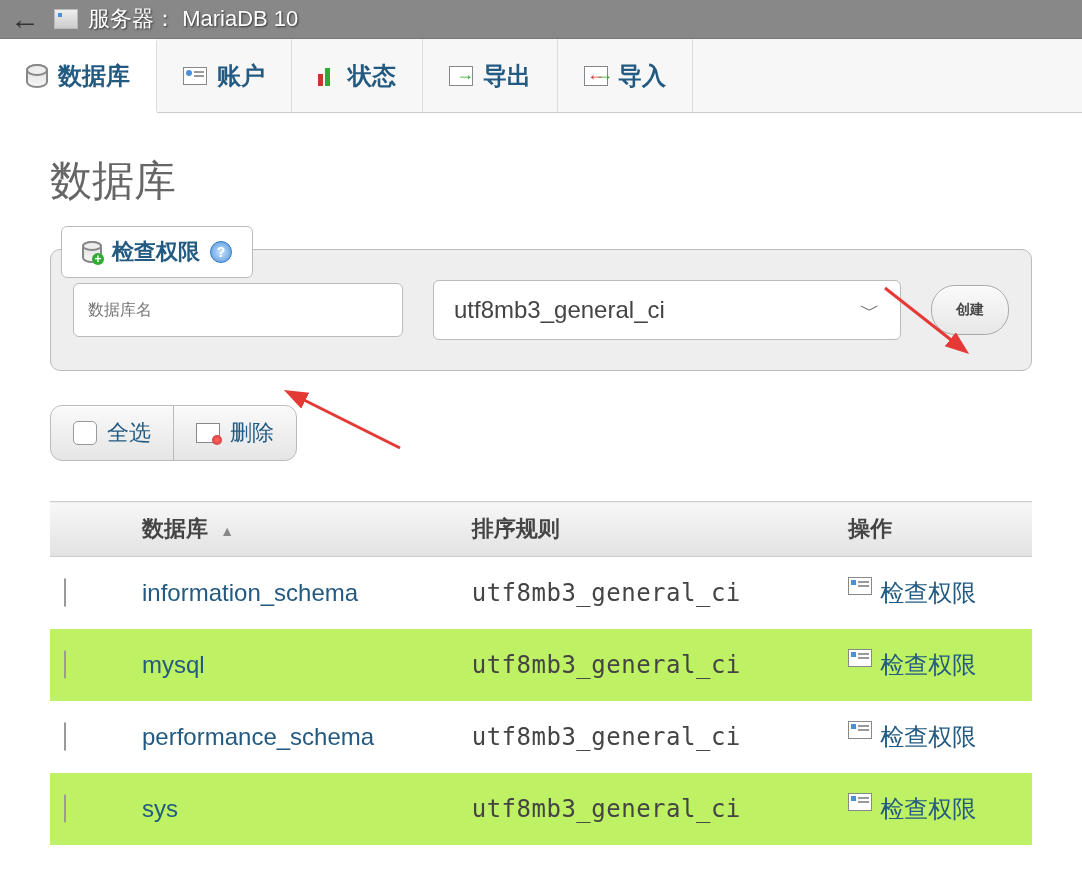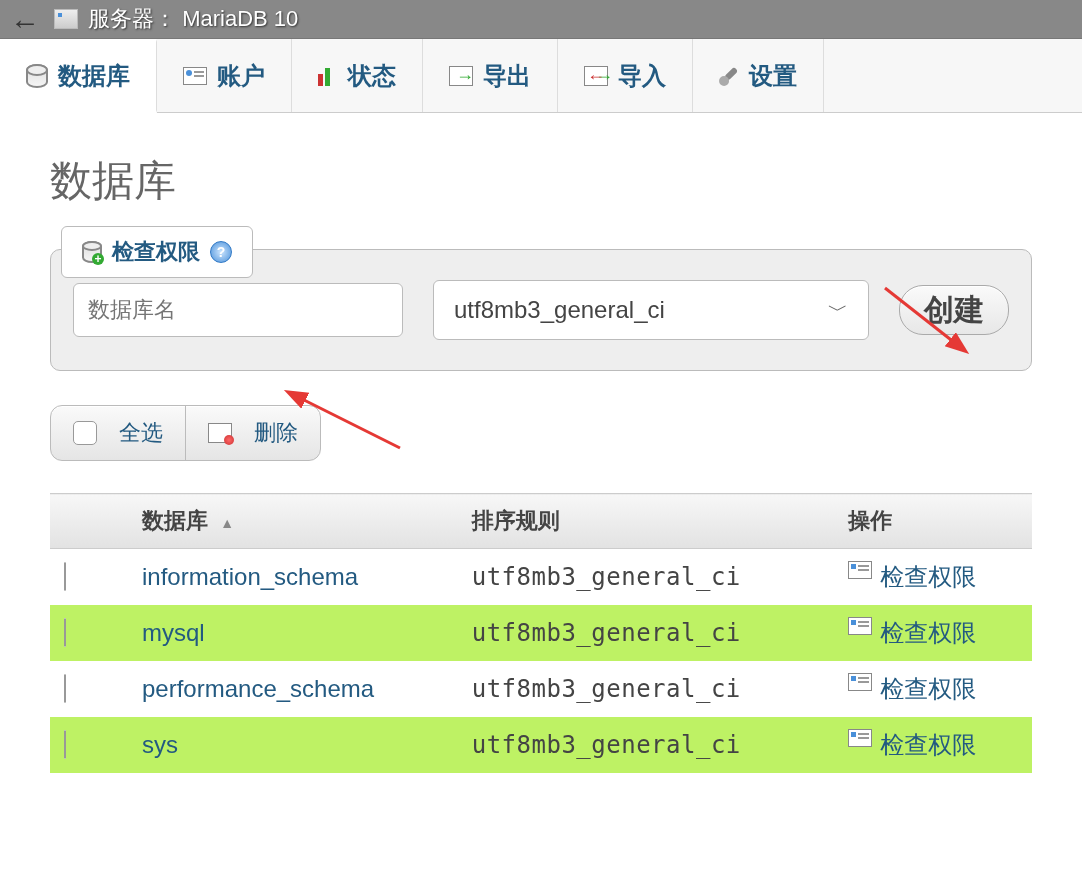--- a/index.html
+++ b/index.html
@@ -48,33 +48,33 @@
 .i-trash:after{content:"";position:absolute;right:-3px;bottom:-3px;width:10px;height:10px;background:radial-gradient(#f66,#c33);border-radius:50%}
 .i-server{width:22px;height:18px;border:1px solid #bbb;background:linear-gradient(#eee,#ccc);position:relative;display:inline-block}
 .i-server:after{content:"";position:absolute;left:3px;top:3px;width:4px;height:4px;background:#4a90d9}
 
 .content{padding:30px 50px}
 h1{font-size:42px;color:#666;font-weight:normal;margin:10px 0 40px}
 
 .fs{border:1px solid #bbb;border-radius:10px;background:#eee;padding:30px 22px 30px 22px;position:relative;margin-bottom:34px}
 .fs-legend{position:absolute;top:-24px;left:10px;background:#fff;border:1px solid #bbb;border-radius:6px;padding:10px 20px;display:flex;align-items:center;gap:10px;font-size:22px;color:#235a81;font-weight:bold}
 .fs-row{display:flex;gap:30px;align-items:center}
-.txt-input{flex:0 0 300px;height:52px;border:1px solid #bbb;border-radius:6px;padding:0 14px;font-size:22px;color:#999;background:#fff}
+.txt-input{flex:0 0 300px;height:52px;border:1px solid #bbb;border-radius:6px;padding:0 14px;font-size:16px;color:#999;background:#fff}
 .sel{flex:1;height:58px;border:1px solid #bbb;border-radius:6px;background:#fff;display:flex;align-items:center;justify-content:space-between;padding:0 20px;font-size:24px;color:#444;cursor:pointer}
 .sel-chev{font-size:20px;color:#666}
-.btn{height:50px;padding:0 24px;border-radius:24px;border:1px solid #aaa;background:linear-gradient(#fafafa,#e7e7e7);font-size:30px;font-weight:bold;color:#444;cursor:pointer;box-shadow:inset 0 1px #fff}
+.btn{height:50px;padding:0 24px;border-radius:24px;border:1px solid #aaa;background:linear-gradient(#fafafa,#e7e7e7);font-size:14px;font-weight:bold;color:#444;cursor:pointer;box-shadow:inset 0 1px #fff}
 
 .actions{display:inline-flex;border:1px solid #bbb;border-radius:12px;overflow:hidden;background:linear-gradient(#fafafa,#e5e5e5);box-shadow:inset 0 1px #fff}
-.act{display:flex;align-items:center;gap:22px;padding:12px 22px;font-size:22px;color:#235a81;cursor:pointer}
+.act{display:flex;align-items:center;gap:10px;padding:12px 22px;font-size:22px;color:#235a81;cursor:pointer}
 .act+.act{border-left:1px solid #bbb}
 .chk{width:22px;height:22px;border:1px solid #999;border-radius:5px;background:#fff;cursor:pointer;flex-shrink:0}
 
-.tbl{width:100%;margin-top:32px;border-collapse:collapse}
+.tbl{width:100%;margin-top:40px;border-collapse:collapse}
 .tbl th{text-align:left;padding:12px 14px;background:linear-gradient(#f7f7f7,#e2e2e2);border-top:1px solid #ccc;border-bottom:1px solid #ccc;font-size:22px;color:#444}
-.tbl td{padding:12px 14px;font-size:24px;vertical-align:middle}
+.tbl td{padding:20px 14px;font-size:24px;vertical-align:middle}
 .tbl tr.alt td{background:#bef264}
 .tbl a{color:#235a81;text-decoration:none}
 .sort-ind{color:#888;font-size:14px;margin-left:6px}
 .mono{font-family:Consolas,Menlo,monospace;letter-spacing:0.5px}
 .priv-link{display:flex;align-items:flex-start;gap:8px}
 .i-priv{width:22px;height:16px;border:1px solid #888;background:#fff;position:relative;flex-shrink:0}
 .i-priv:before{content:"";position:absolute;left:2px;top:2px;width:5px;height:5px;background:#4a90d9}
 .i-priv:after{content:"";position:absolute;left:9px;top:3px;right:2px;height:2px;background:#999;box-shadow:0 4px #999}
 
 .arrow{position:absolute;pointer-events:none}
@@ -105,24 +105,20 @@
     <span class="i-status"></span>
     <span>状态</span>
   </div>
   <div class="tab">
     <span class="i-export"></span>
     <span>导出</span>
   </div>
   <div class="tab">
     <span class="i-import"></span>
     <span>导入</span>
-  </div>
-  <div class="tab">
-    <span class="i-settings"></span>
-    <span>设置</span>
   </div>
 </div>
 
 <div class="content" style="position:relative">
   <h1>数据库</h1>
 
   <div class="fs">
     <div class="fs-legend">
       <span class="i-db-add">
           <span class="db"></span>

